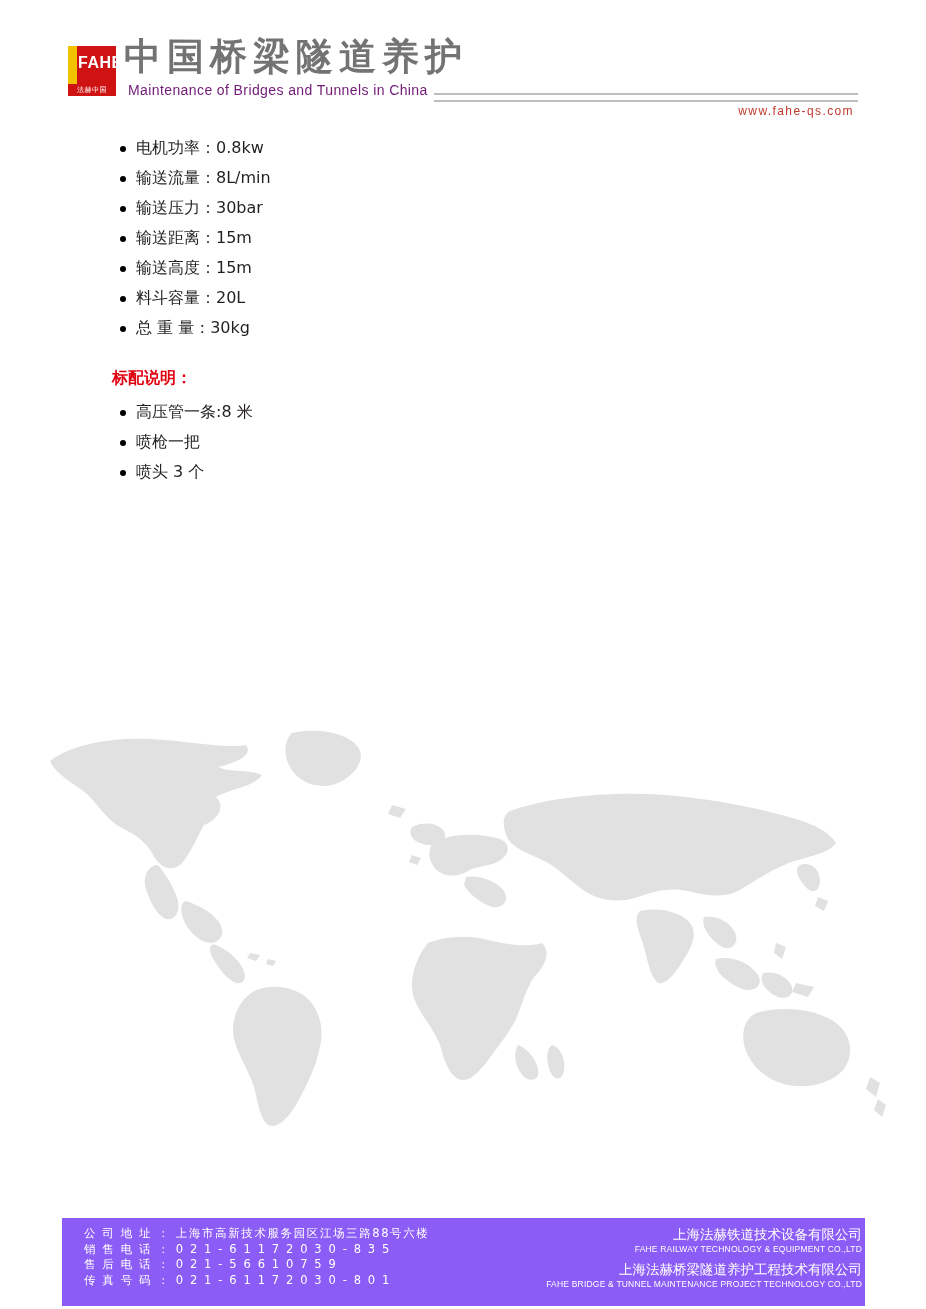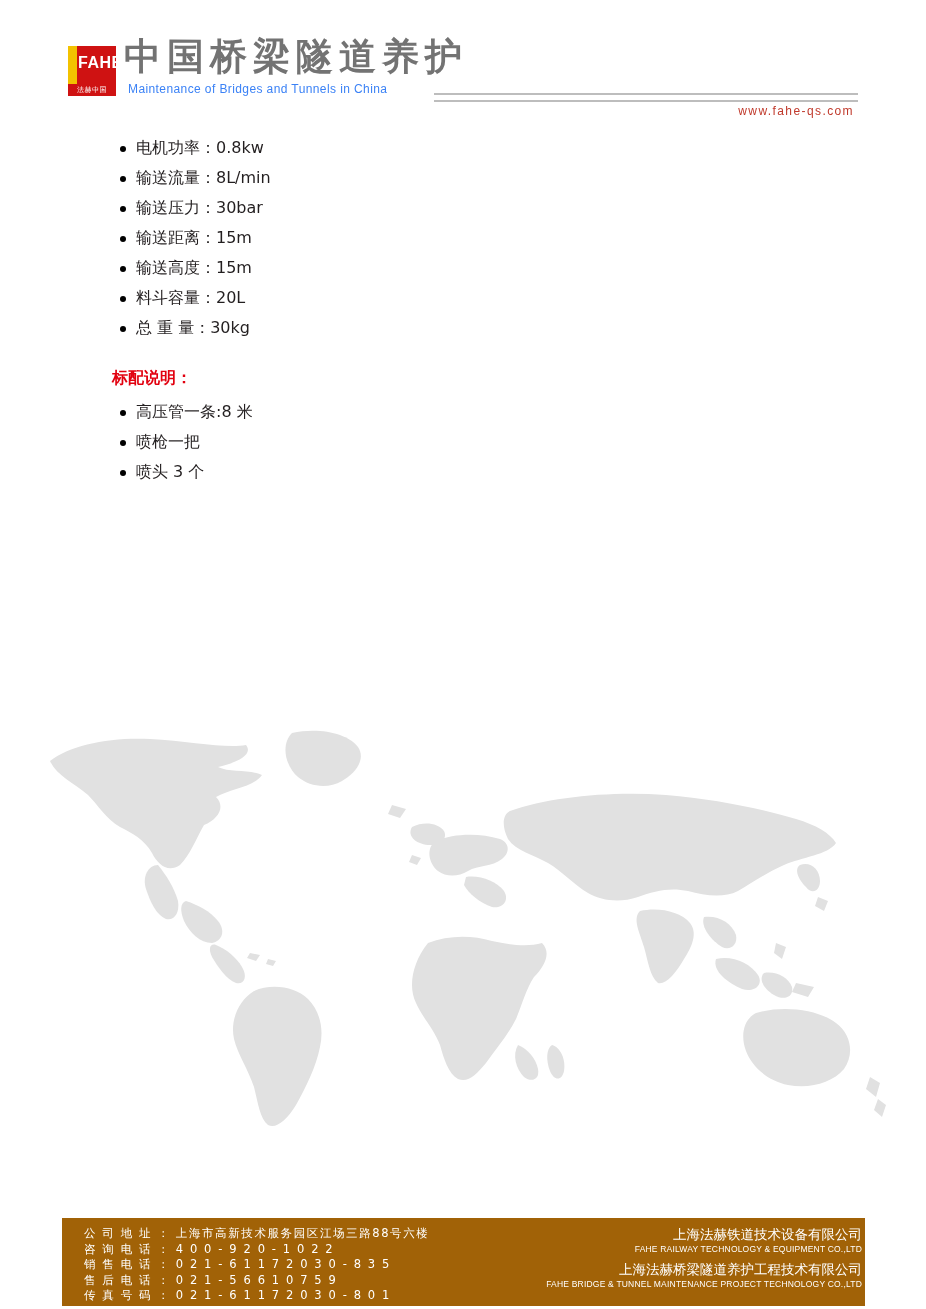--- a/index.html
+++ b/index.html
@@ -73,22 +73,22 @@
     letter-spacing: 6px;
     color: #737373;
     font-family: "DejaVu Sans", sans-serif;
     font-weight: bold;
     white-space: nowrap;
   }
   .brand-en {
     position: absolute;
     left: 128px;
     top: 82px;
-    font-size: 12px;
-    color: #3b82f6;
+    font-size: 14px;
+    color: #701a75;
     letter-spacing: 0.4px;
     white-space: nowrap;
     font-family: "Liberation Sans", sans-serif;
   }
   .header-rule {
     position: absolute;
     left: 434px;
     top: 93px;
     width: 424px;
     height: 5px;
@@ -174,21 +174,21 @@
     height: 420px;
   }
 
   
   .footer {
     position: absolute;
     left: 62px;
     top: 1218px;
     width: 803px;
     height: 88px;
-    background: #a16207;
+    background: #8b5cf6;
   }
   .footer .left-col {
     position: absolute;
     left: 22px;
     top: 8px;
     width: 420px;
   }
   .footer .left-col div {
     font-size: 11.5px;
     color: #ffffff;
@@ -307,21 +307,20 @@
 
       <path d="M352 90 l14 4 -6 9 -12 -4 Z"></path>
       <path d="M372 140 l9 3 -4 7 -8 -3 Z"></path>
     </g>
   </svg>
 </div>
 
 <div class="footer">
   <div class="left-col">
     <div>公 司 地 址 ： 上海市高新技术服务园区江场三路88号六楼</div>
-    <div>咨 询 电 话 ： 4 0 0 - 9 2 0 - 1 0 2 2</div>
     <div>销 售 电 话 ： 0 2 1 - 6 1 1 7 2 0 3 0 - 8 3 5</div>
     <div>售 后 电 话 ： 0 2 1 - 5 6 6 1 0 7 5 9</div>
     <div>传 真 号 码 ： 0 2 1 - 6 1 1 7 2 0 3 0 - 8 0 1</div>
   </div>
   <div class="right-col">
     <div class="rc-cn">上海法赫铁道技术设备有限公司</div>
     <div class="rc-en">FAHE RAILWAY TECHNOLOGY &amp; EQUIPMENT  CO.,LTD</div>
     <div class="rc-cn second">上海法赫桥梁隧道养护工程技术有限公司</div>
     <div class="rc-en">FAHE BRIDGE &amp; TUNNEL MAINTENANCE PROJECT TECHNOLOGY CO.,LTD</div>
   </div>

